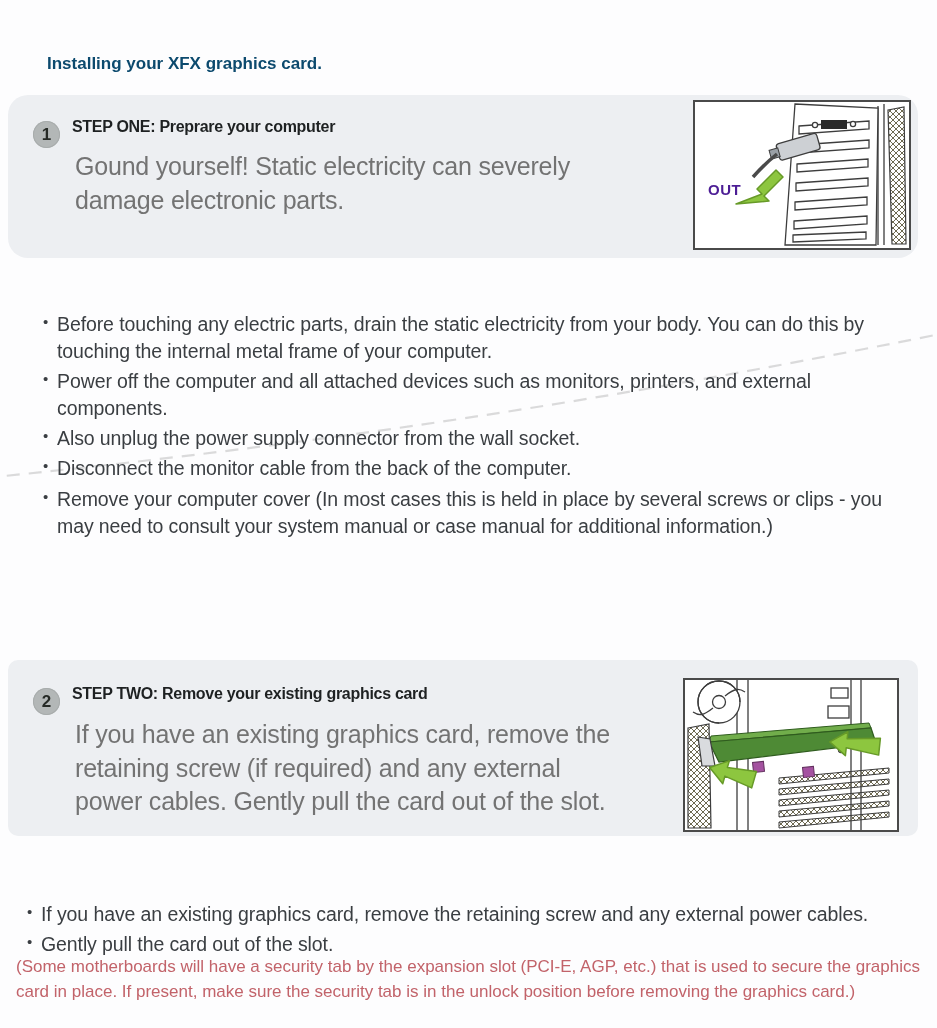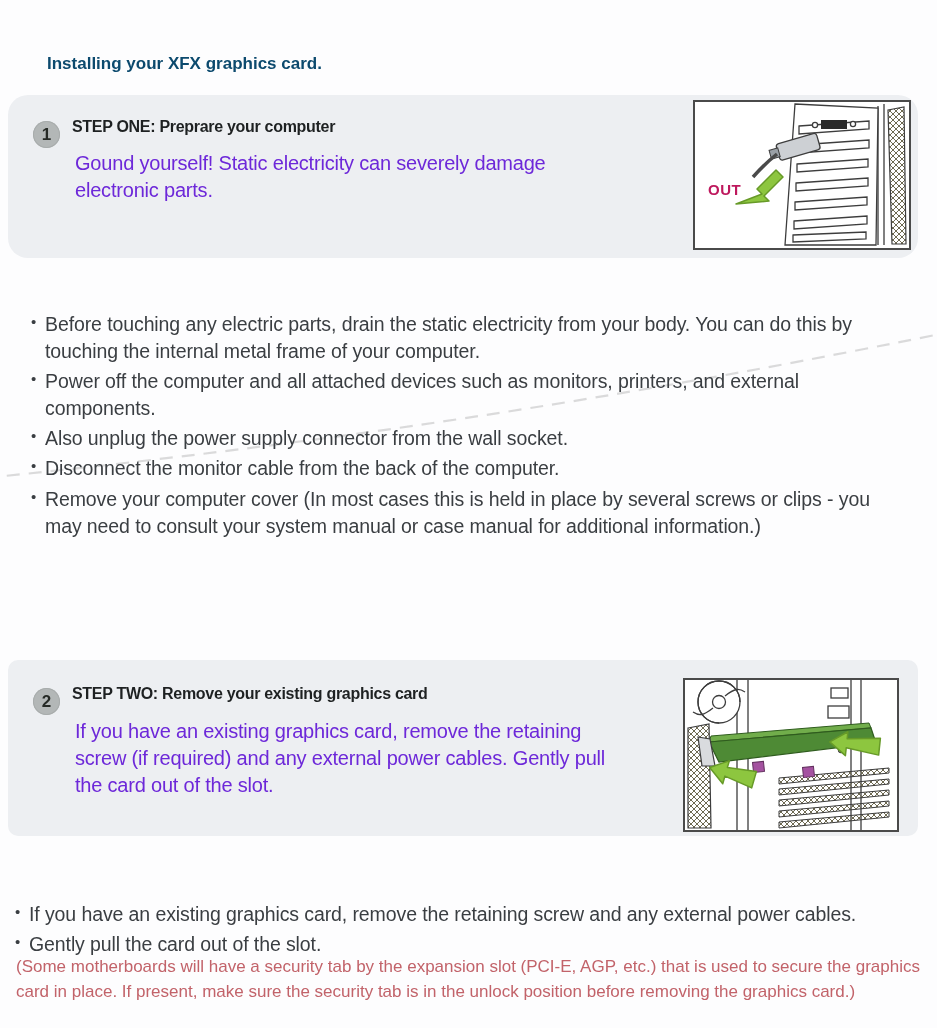--- a/index.html
+++ b/index.html
@@ -28,42 +28,42 @@
   }
   .step-one .step-num{left:25px;top:26px;}
   .step-two .step-num{left:25px;top:28px;}
   .step-heading{
     position:absolute;margin:0;font-size:16px;font-weight:bold;color:#1e2122;
     letter-spacing:-0.3px;white-space:nowrap;
   }
   .step-one .step-heading{left:64px;top:23px;}
   .step-two .step-heading{left:64px;top:25px;}
   .step-body{
-    position:absolute;margin:0;font-size:20px;line-height:1.34;color:#6d28d9;
+    position:absolute;margin:0;font-size:25px;line-height:1.34;color:#737373;
     letter-spacing:-0.2px;
   }
   .step-one .step-body{left:67px;top:55px;width:495px;}
   .step-two .step-body{left:67px;top:58px;width:548px;}
   .illus{
     position:absolute;margin:0;background:#ffffff;
     border:2px solid #4a4a4a;box-sizing:content-box;
   }
   .illus-one{left:685px;top:5px;width:214px;height:146px;}
   .illus-two{left:675px;top:18px;width:212px;height:150px;}
   .out-label{
     position:absolute;left:13px;top:79px;
-    font-size:15px;font-weight:bold;color:#be185d;letter-spacing:0.5px;
+    font-size:15px;font-weight:bold;color:#4c1d95;letter-spacing:0.5px;
   }
   .bullets{
     position:absolute;z-index:1;margin:0;padding:0;list-style:none;
     font-size:19.5px;line-height:1.39;color:#3a3e42;letter-spacing:-0.1px;
   }
   .bullets-one{left:30px;top:311px;width:878px;}
   .bullets-two{left:14px;top:901px;width:916px;}
-  .bullets li{position:relative;padding-left:15px;margin:0 0 3px 0;}
+  .bullets li{position:relative;padding-left:15px;margin:0 0 3px 12px;}
   .bullets li::before{
     content:"\2022";position:absolute;left:1px;top:1px;
     font-size:15px;color:#3a3e42;
   }
   .note{
     position:absolute;left:16px;top:955px;width:906px;z-index:1;margin:0;
     font-size:17px;line-height:1.45;color:var(--note-red,#c2636a);
   }
   .line{stroke:#3d3d3d;stroke-width:1.3;fill:none;}
   .fillw{fill:#ffffff;stroke:#3d3d3d;stroke-width:1.3;}

